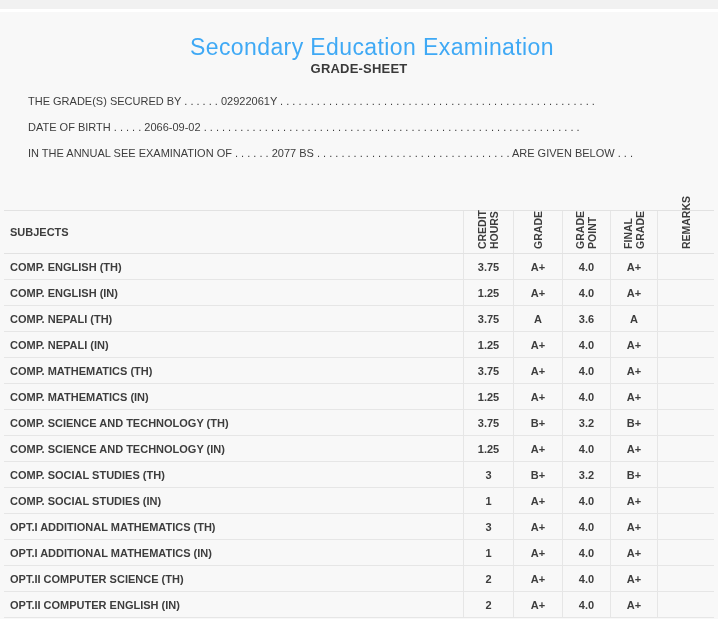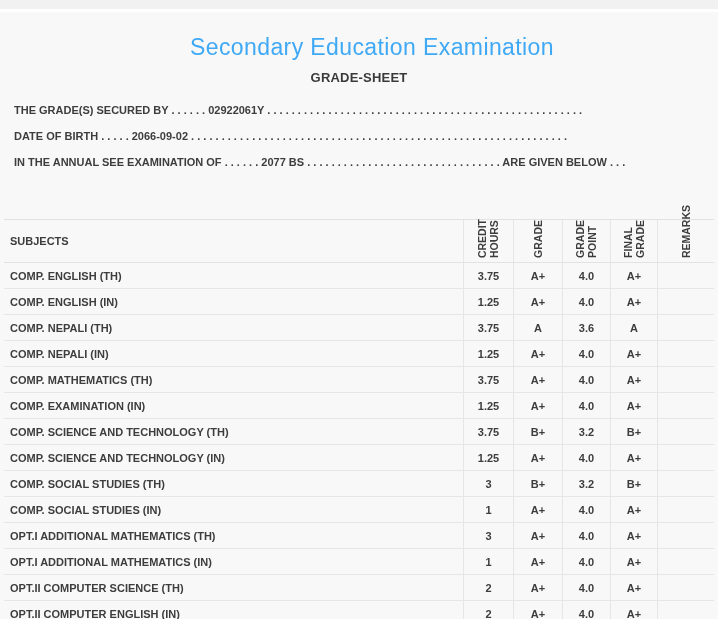--- a/index.html
+++ b/index.html
@@ -11,24 +11,24 @@
     color:#3d3d3d;
   }
   .top-strip{height:9px;background:#f1f1f1;border-bottom:3px solid #ffffff;}
   .page-title{
     margin-top:22px;text-align:center;
     font-size:23px;font-weight:400;letter-spacing:0.4px;
     color:#3fa9f5;
     padding-left:26px;
   }
   .subtitle{
-    margin-top:9px;text-align:center;
+    text-align:center;
     font-size:13px;font-weight:700;letter-spacing:0.2px;color:#3a3a3a;
   }
-  .info{margin:12px 10px 0 14px;font-size:11px;font-weight:700;}
+  .info{margin:12px 10px 0 28px;font-size:11px;font-weight:400;}
   .info-line{height:26px;line-height:26px;white-space:nowrap;overflow:hidden;}
 
   .grade-table{margin:2px 4px 0 4px;font-size:11px;font-weight:700;}
   .header-row{
     display:flex;height:42px;
     border-top:1px solid #e2e2e2;border-bottom:1px solid #e2e2e2;margin-top:44px;
   }
   .cell{box-sizing:border-box;}
   .col-subjects{width:459px;display:flex;align-items:center;padding-left:6px;}
   .col-credit{width:50px;}
@@ -128,21 +128,21 @@
         </div>
         <div class="table-row">
           <div class="cell subject-cell">COMP. MATHEMATICS (TH)</div>
           <div class="cell num-cell col-credit">3.75</div>
           <div class="cell num-cell col-grade">A+</div>
           <div class="cell num-cell col-gpoint">4.0</div>
           <div class="cell num-cell col-fgrade">A+</div>
           <div class="cell num-cell col-remarks"></div>
         </div>
         <div class="table-row">
-          <div class="cell subject-cell">COMP. EXAMINATION (IN)</div>
+          <div class="cell subject-cell">COMP. MATHEMATICS (IN)</div>
           <div class="cell num-cell col-credit">1.25</div>
           <div class="cell num-cell col-grade">A+</div>
           <div class="cell num-cell col-gpoint">4.0</div>
           <div class="cell num-cell col-fgrade">A+</div>
           <div class="cell num-cell col-remarks"></div>
         </div>
         <div class="table-row">
           <div class="cell subject-cell">COMP. SCIENCE AND TECHNOLOGY (TH)</div>
           <div class="cell num-cell col-credit">3.75</div>
           <div class="cell num-cell col-grade">B+</div>

